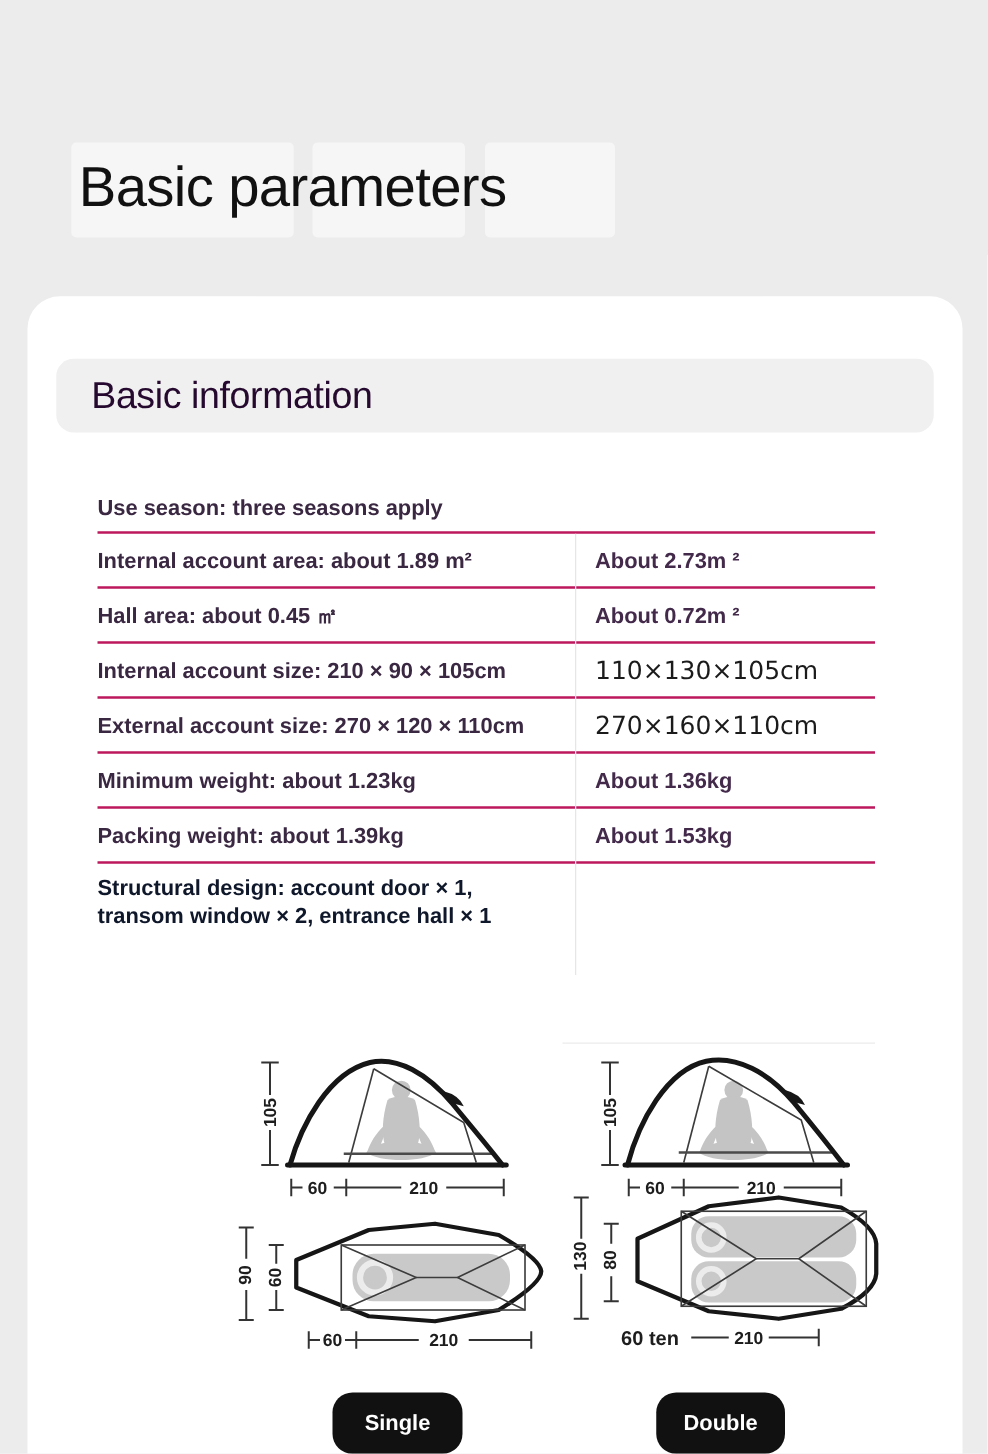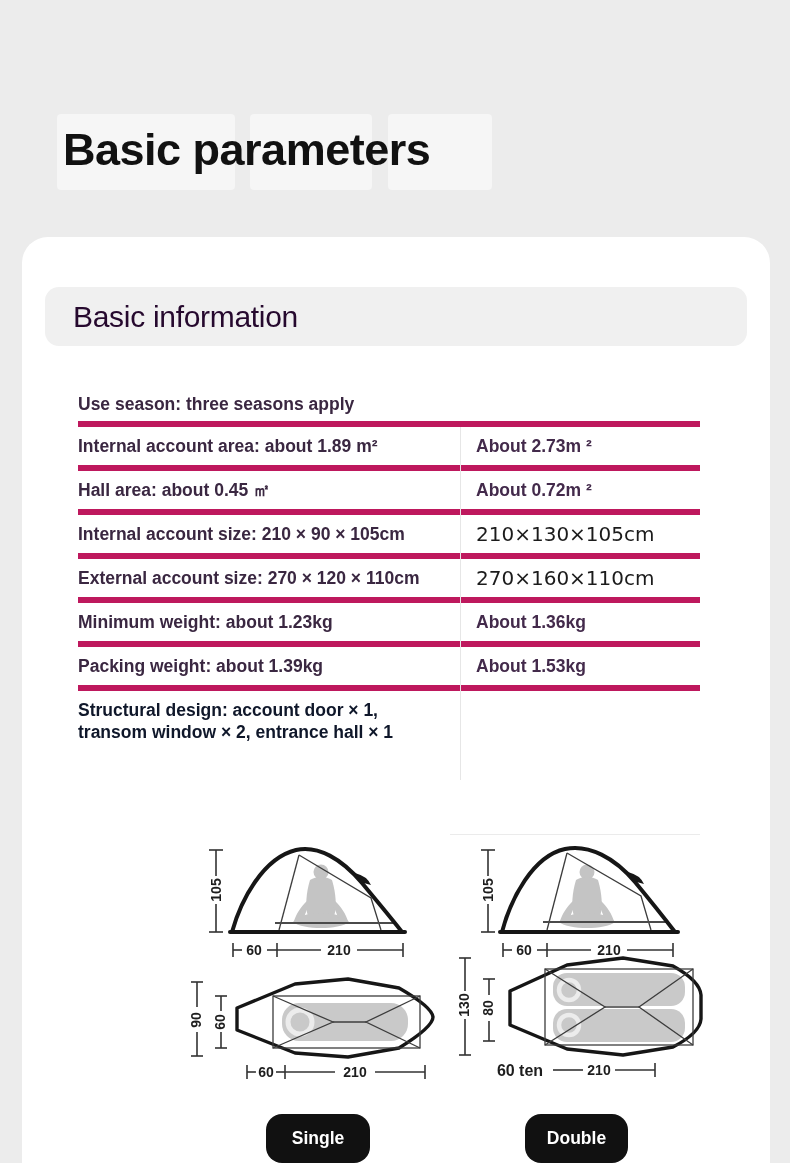--- a/index.html
+++ b/index.html
@@ -3,30 +3,30 @@
 <meta charset="utf-8">
 <style>
   * { margin:0; padding:0; box-sizing:border-box; }
   html,body { width:790px; }
   body { font-family:"Liberation Sans","DejaVu Sans",sans-serif; }
   .page { position:relative; width:790px; height:1163px; background:#ececec; overflow:hidden; }
   .ghost { position:absolute; background:rgba(255,255,255,0.5); border-radius:4px; }
   .g1 { left:57px; top:114px; width:178px; height:76px; }
   .g2 { left:250px; top:114px; width:122px; height:76px; }
   .g3 { left:388px; top:114px; width:104px; height:76px; }
-  .title { position:absolute; left:63px; top:124px; font-size:45px; font-weight:700;
+  .title { position:absolute; left:63px; top:124px; font-size:45px; font-weight:400;
            color:#111; letter-spacing:-0.5px; }
   .card { position:absolute; left:22px; top:237px; width:748px; height:926px;
           background:#ffffff; border-radius:26px 26px 0 0; }
   .info-bar { position:absolute; left:23px; top:50px; width:702px; height:59px;
               background:#f0f0f0; border-radius:14px; display:flex; align-items:center;
               padding-left:28px; }
   .info-bar span { font-size:30px; font-weight:400; color:#26092e; letter-spacing:-0.3px; }
   .spec-table { position:absolute; left:56px; top:150px; width:622px; }
-  .row { display:flex; align-items:center; border-bottom:6px solid #be185d; }
+  .row { display:flex; align-items:center; border-bottom:2px solid #be185d; }
   .row.span1 { height:40px; }
   .row.r2 { height:44px; }
   .row.structural { height:62px; border-bottom:none; align-items:flex-start; padding-top:8px; }
   .cell-l { flex:0 0 382px; font-size:17.5px; font-weight:700; color:#3a2741; }
   .cell-r { flex:1; padding-left:16px; font-size:17.5px; font-weight:700; color:#432a4b; }
   .cell-r.plain { font-family:"DejaVu Sans",sans-serif; font-weight:400; font-size:20px; color:#1b1b1b; }
   .vdiv { position:absolute; left:382px; top:40px; width:1px; height:353px; background:#e6e6e6; }
   .partial-line { position:absolute; left:372px; top:447px; width:250px; height:1px; background:#ebebeb; }
   .structural .lines { font-size:17.5px; font-weight:700; color:#0f172a; line-height:22px; }
   .diagram { position:absolute; }
@@ -60,21 +60,21 @@
       <div class="row r2">
         <div class="cell-l">Internal account area: about 1.89 m²</div>
         <div class="cell-r">About 2.73m ²</div>
       </div>
       <div class="row r2">
         <div class="cell-l">Hall area: about 0.45 ㎡</div>
         <div class="cell-r">About 0.72m ²</div>
       </div>
       <div class="row r2">
         <div class="cell-l">Internal account size: 210 × 90 × 105cm</div>
-        <div class="cell-r plain">210×130×105cm</div>
+        <div class="cell-r plain">110×130×105cm</div>
       </div>
       <div class="row r2">
         <div class="cell-l">External account size: 270 × 120 × 110cm</div>
         <div class="cell-r plain">270×160×110cm</div>
       </div>
       <div class="row r2">
         <div class="cell-l">Minimum weight: about 1.23kg</div>
         <div class="cell-r">About 1.36kg</div>
       </div>
       <div class="row r2">

